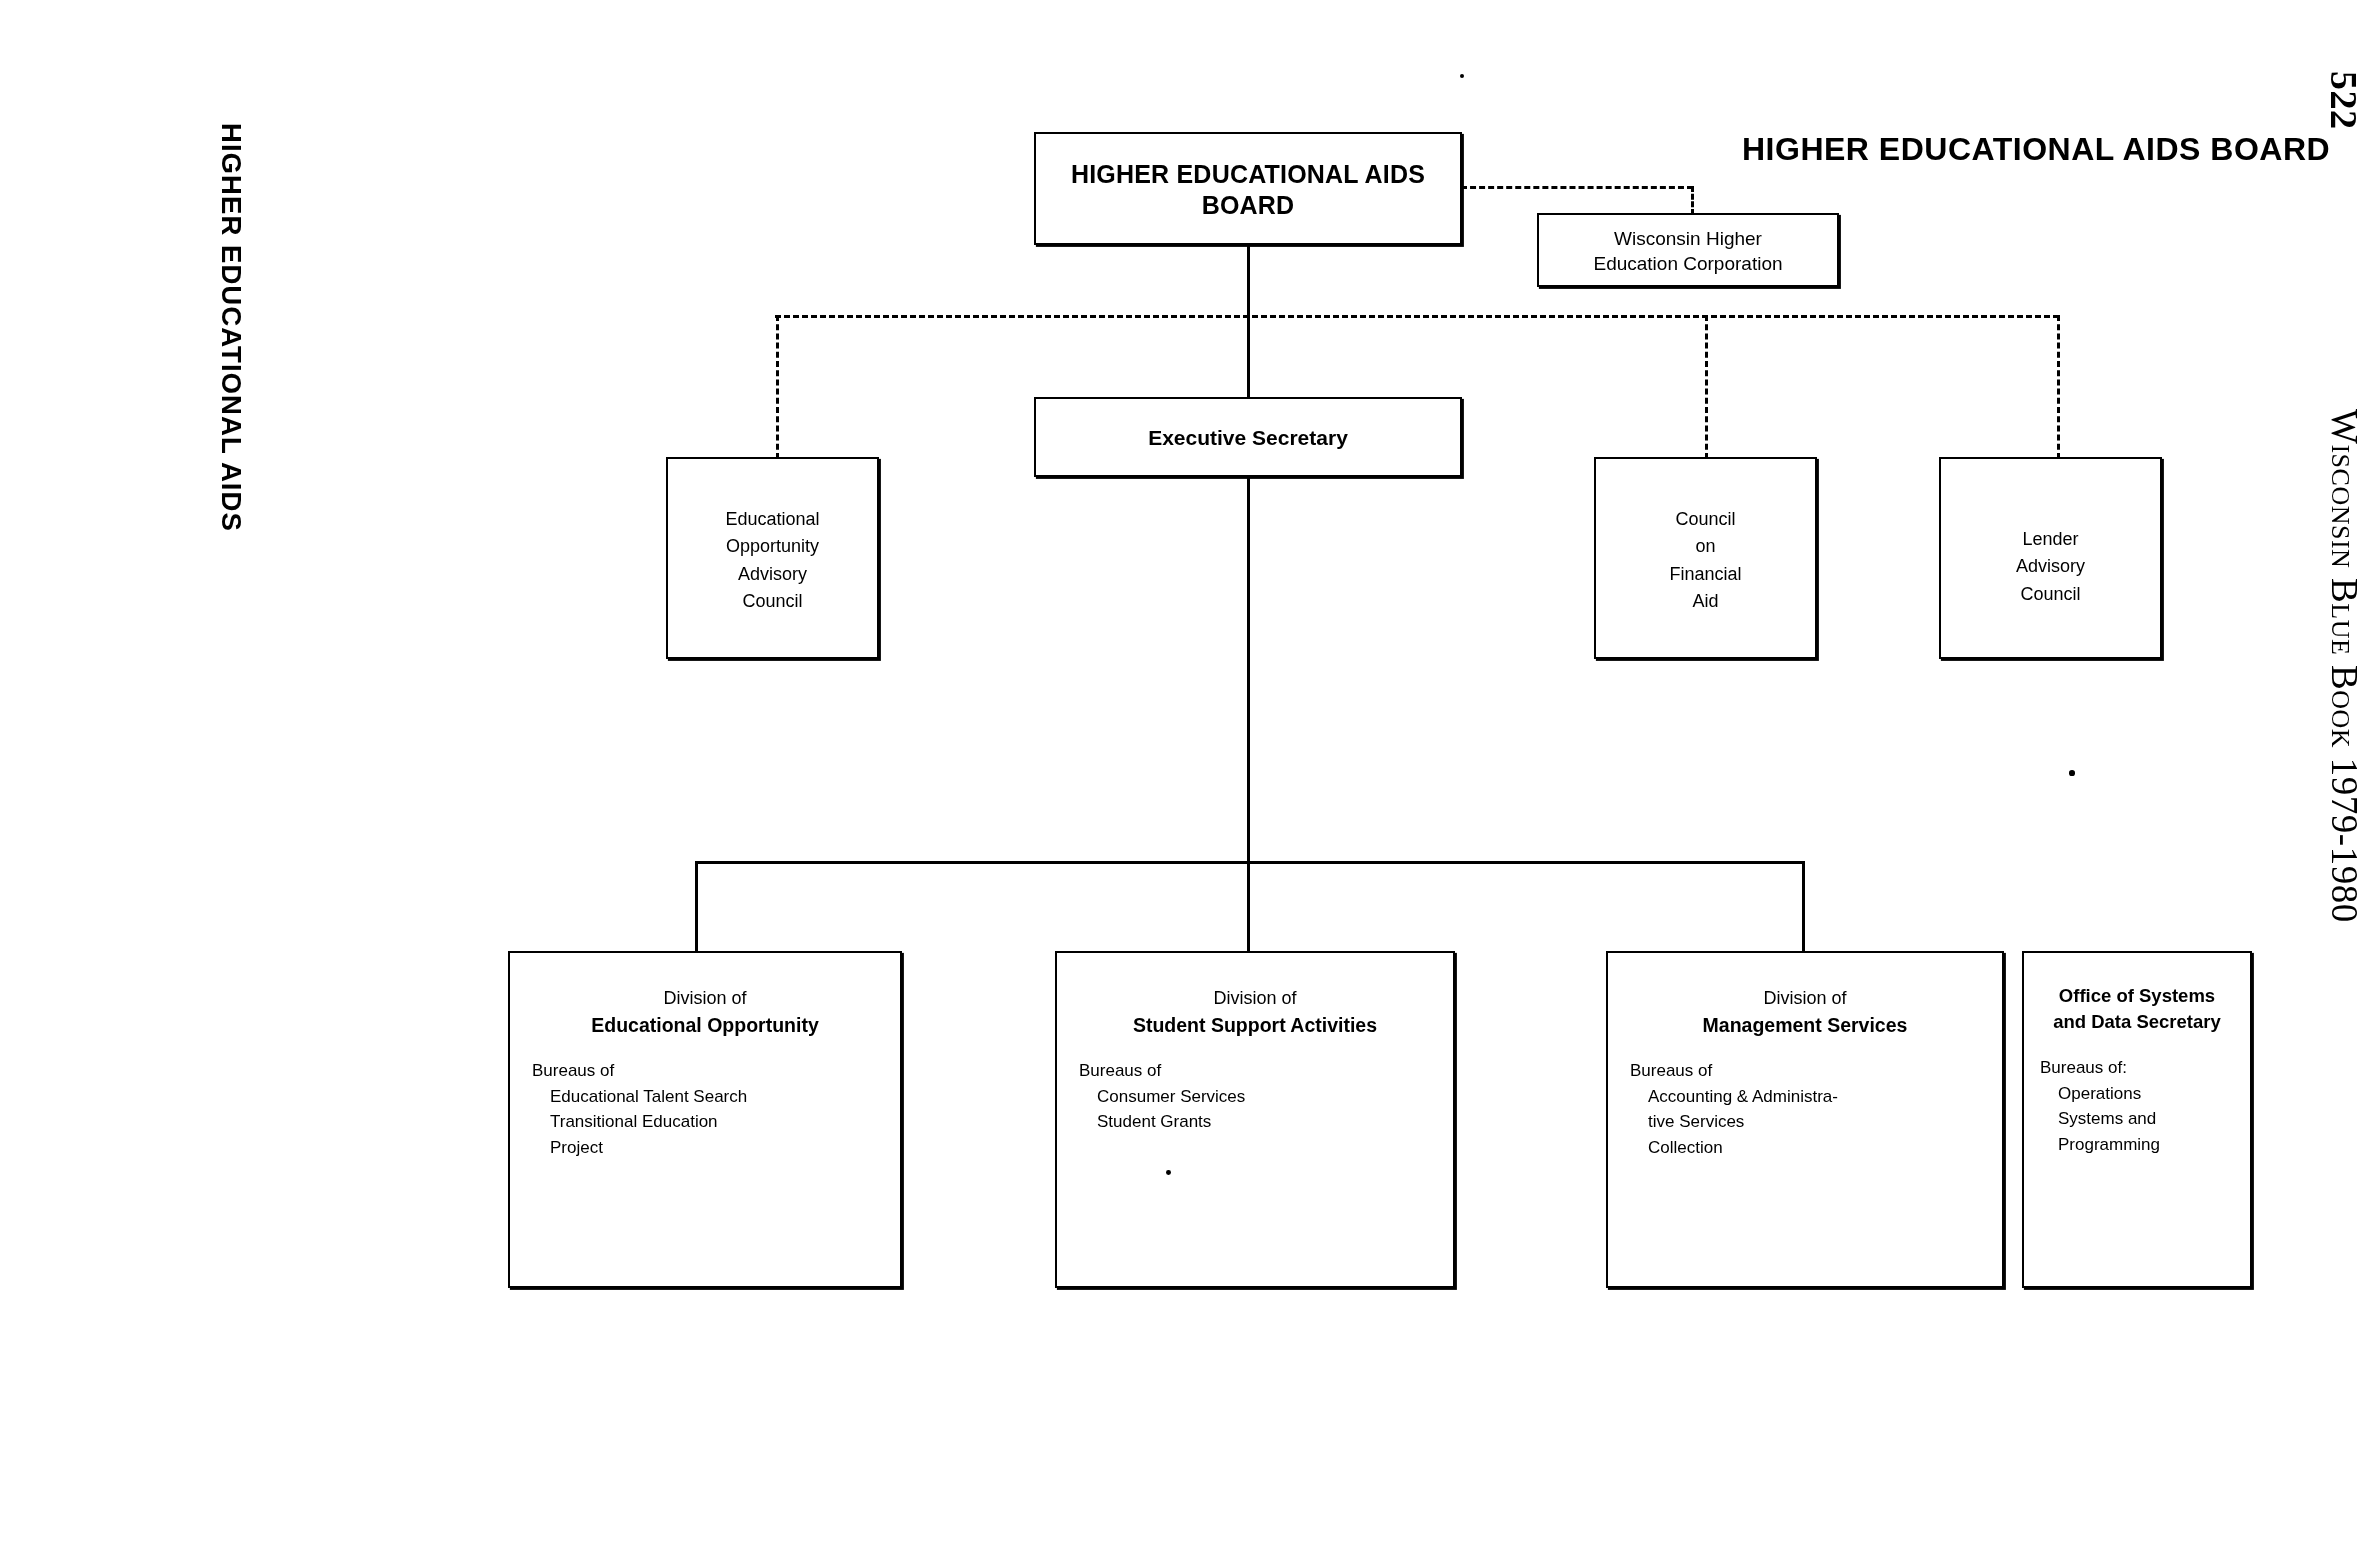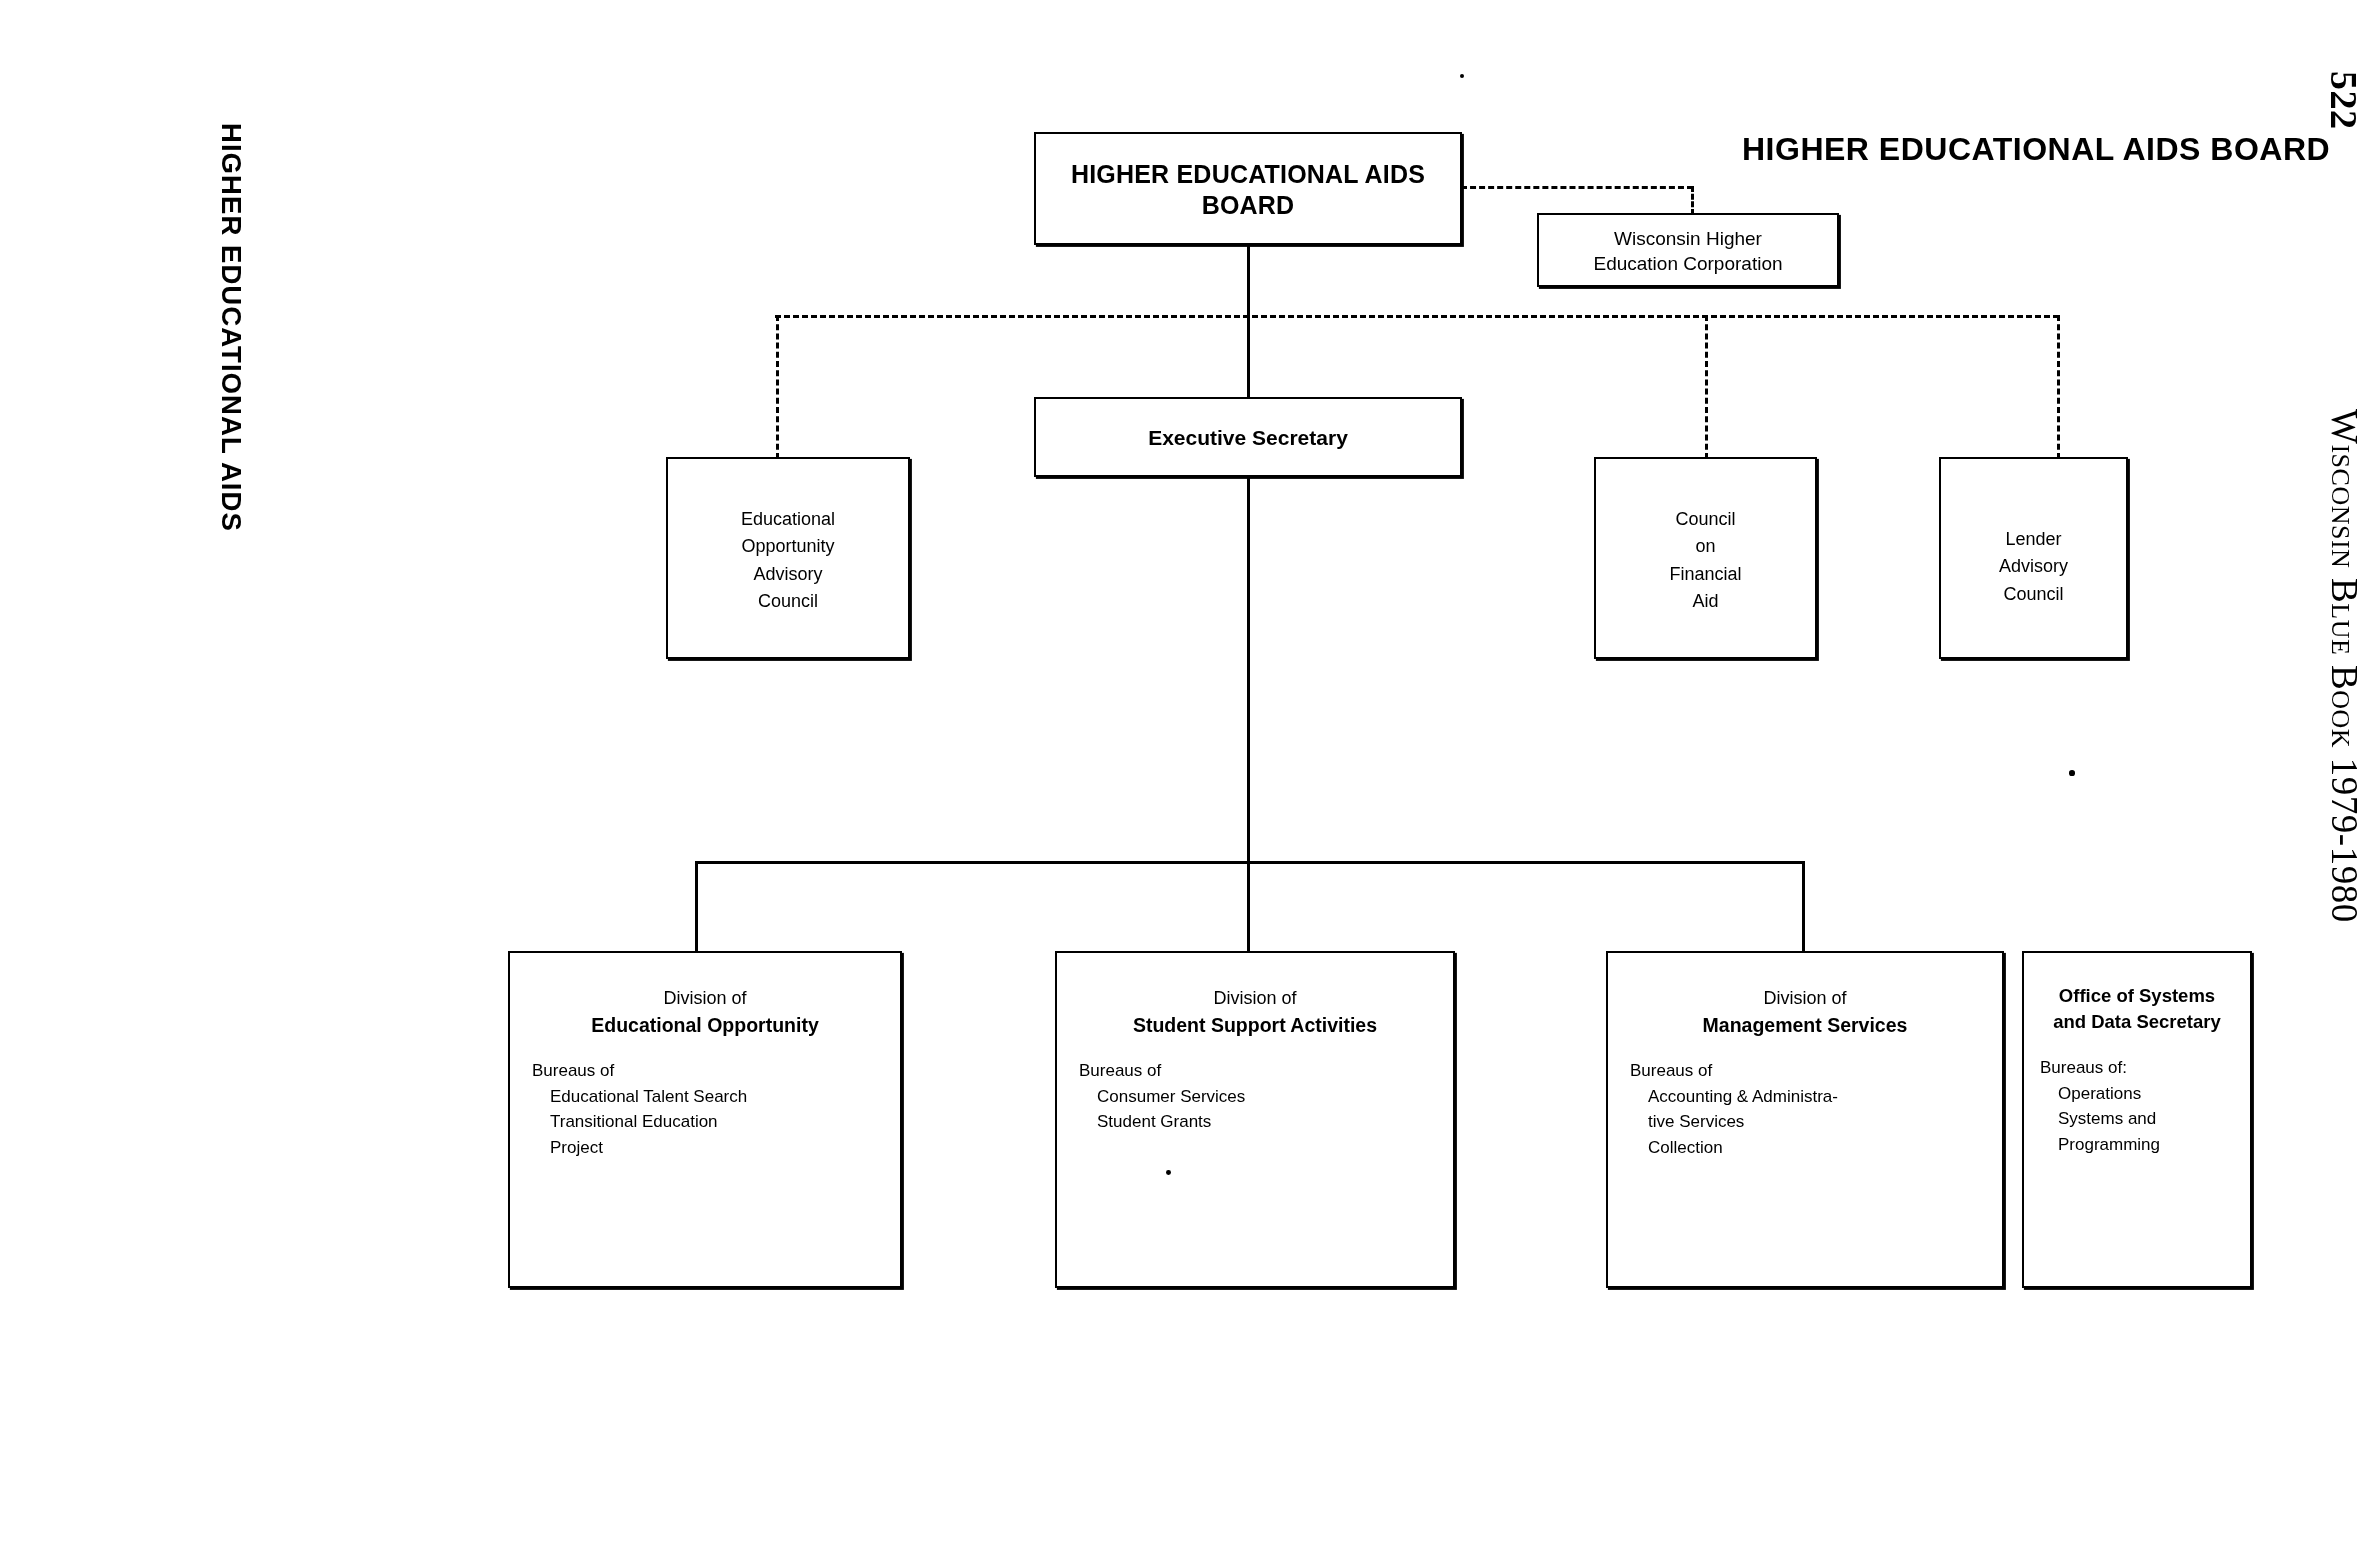--- a/index.html
+++ b/index.html
@@ -90,27 +90,27 @@
   }
 
   
   #node-exec { left: 1034px; top: 397px; width: 428px; height: 80px; }
   #node-exec .node-inner {
     top: 26px;
     font-size: 21px;
   }
 
   
-  #node-eoac { left: 666px; top: 457px; width: 244px; height: 202px; }
+  #node-eoac { left: 666px; top: 457px; width: 213px; height: 202px; }
   #node-eoac .node-inner { top: 47px; font-size: 18px; line-height: 1.52; }
 
   #node-cofa { left: 1594px; top: 457px; width: 223px; height: 202px; }
   #node-cofa .node-inner { top: 47px; font-size: 18px; line-height: 1.52; }
 
-  #node-lac { left: 1939px; top: 457px; width: 189px; height: 202px; }
+  #node-lac { left: 1939px; top: 457px; width: 223px; height: 202px; }
   #node-lac .node-inner { top: 67px; font-size: 18px; line-height: 1.52; }
 
   
   .division { top: 951px; height: 337px; padding-left: 20px; }
   #node-div-eo  { left: 508px; width: 394px; }
   #node-div-ssa { left: 1055px; width: 400px; }
   #node-div-ms  { left: 1606px; width: 398px; }
   #node-off-sdp { left: 2022px; width: 230px; }
 
   .division .head {

